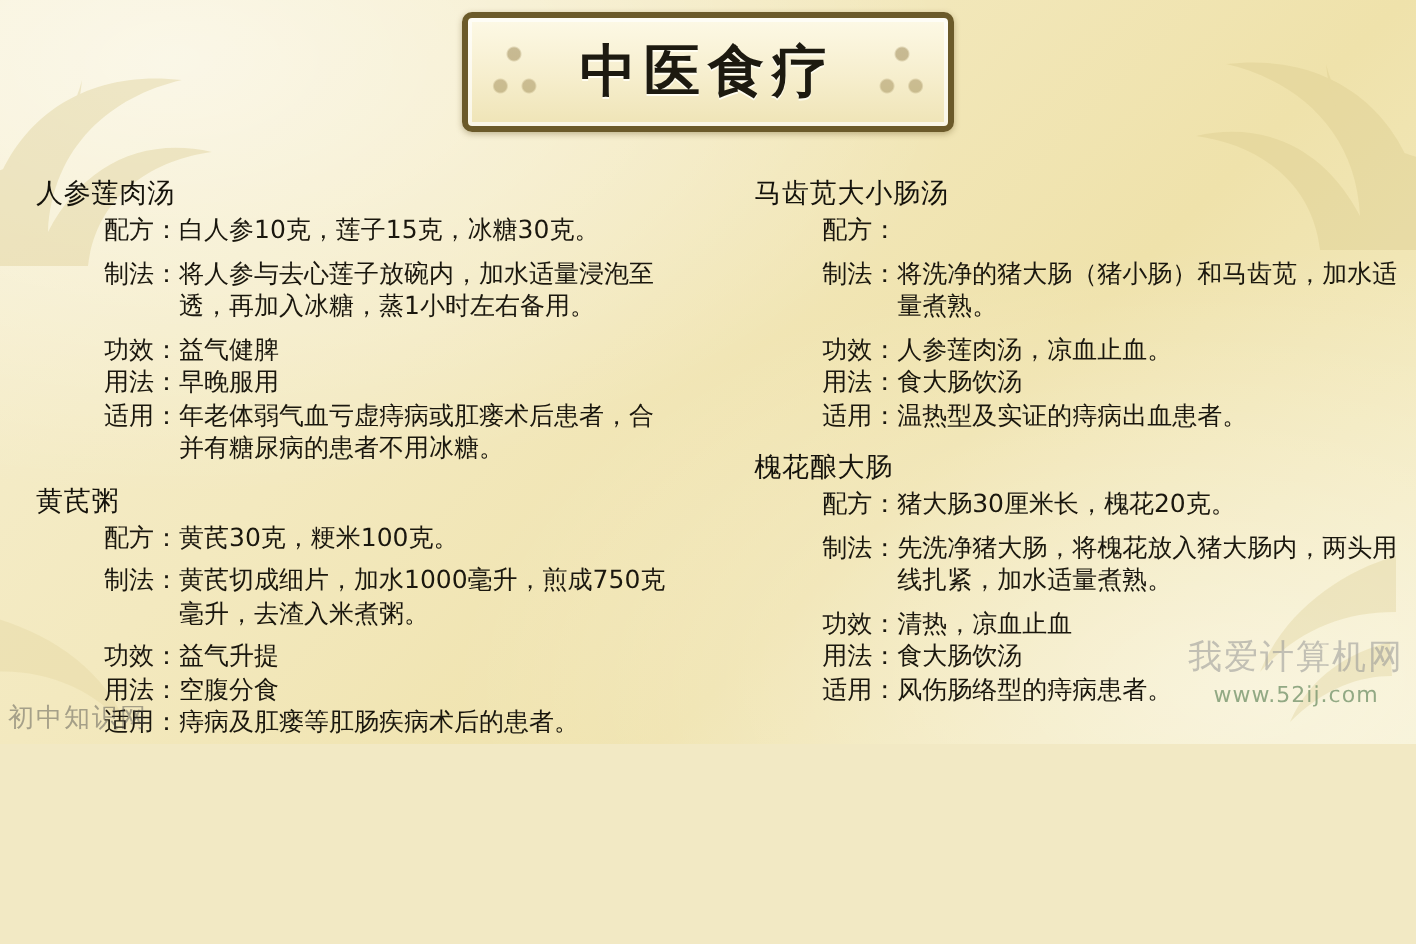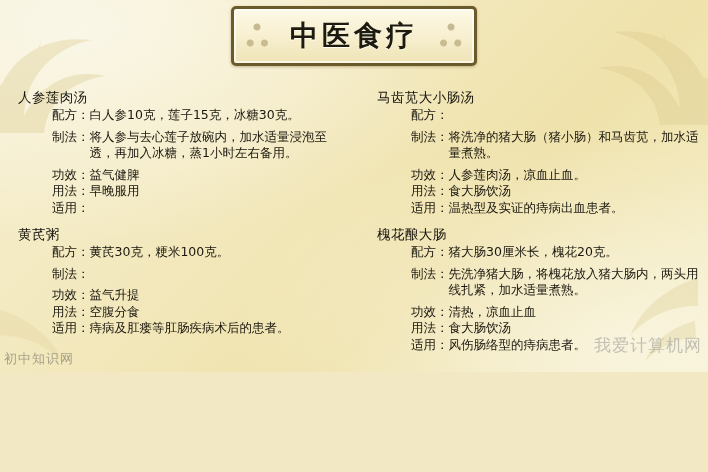--- a/index.html
+++ b/index.html
@@ -217,35 +217,37 @@
           <span class="field-value">益气健脾</span>
         </div>
         <div class="field">
           <span class="field-label">用法</span>
           <span class="field-colon">：</span>
           <span class="field-value">早晚服用</span>
         </div>
         <div class="field">
           <span class="field-label">适用</span>
           <span class="field-colon">：</span>
+          <span class="field-value">年老体弱气血亏虚痔病或肛瘘术后患者，合并有糖尿病的患者不用冰糖。</span>
         </div>
       </div>
 
       <div class="recipe">
         <div class="recipe-name">黄芪粥</div>
 
         <div class="field">
           <span class="field-label">配方</span>
           <span class="field-colon">：</span>
           <span class="field-value">黄芪30克，粳米100克。</span>
         </div>
         <div class="spacer-row"></div>
         <div class="field">
           <span class="field-label">制法</span>
           <span class="field-colon">：</span>
+          <span class="field-value">黄芪切成细片，加水1000毫升，煎成750克毫升，去渣入米煮粥。</span>
         </div>
         <div class="spacer-row"></div>
         <div class="field">
           <span class="field-label">功效</span>
           <span class="field-colon">：</span>
           <span class="field-value">益气升提</span>
         </div>
         <div class="field">
           <span class="field-label">用法</span>
           <span class="field-colon">：</span>
@@ -323,17 +325,18 @@
           <span class="field-colon">：</span>
           <span class="field-value">风伤肠络型的痔病患者。</span>
         </div>
       </div>
 
     </div>
   </div>
 
   <div id="watermark">
     <div id="watermark-main">我爱计算机网</div>
+    <div id="watermark-url">www.52ij.com</div>
   </div>
 
   <div id="watermark-bl">初中知识网</div>
 
 </div>
 
 </body></html>

